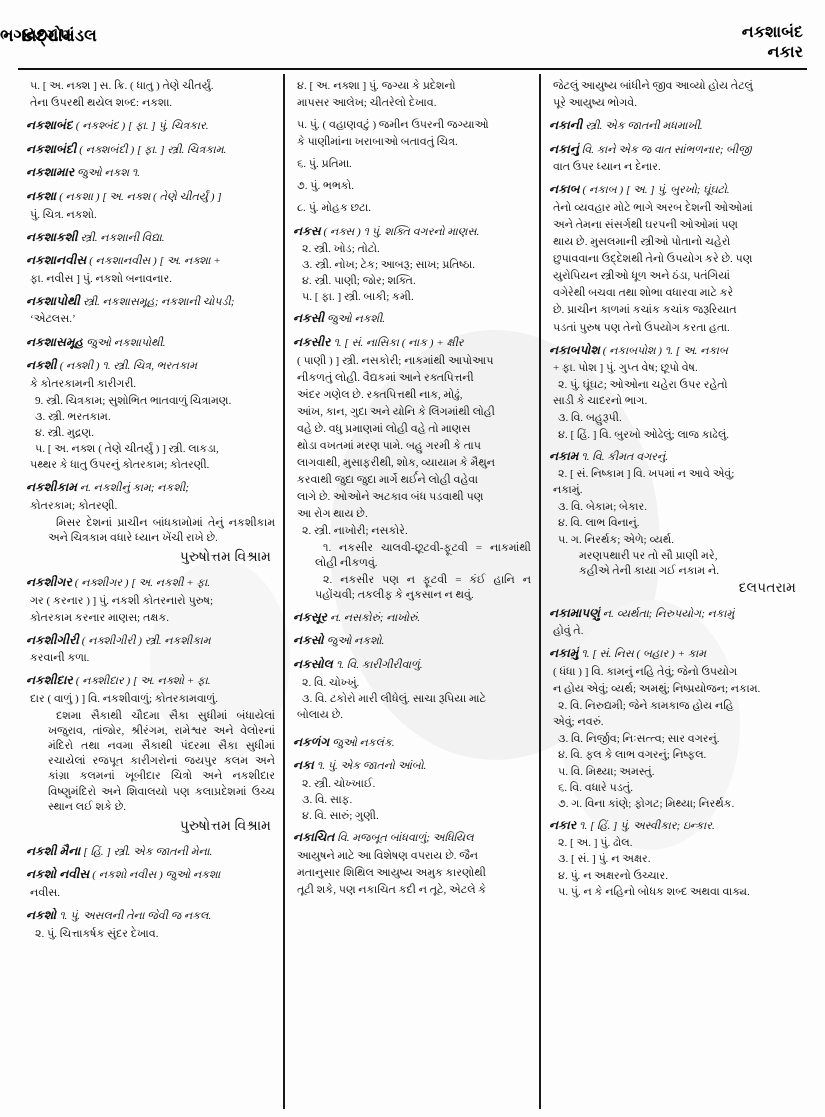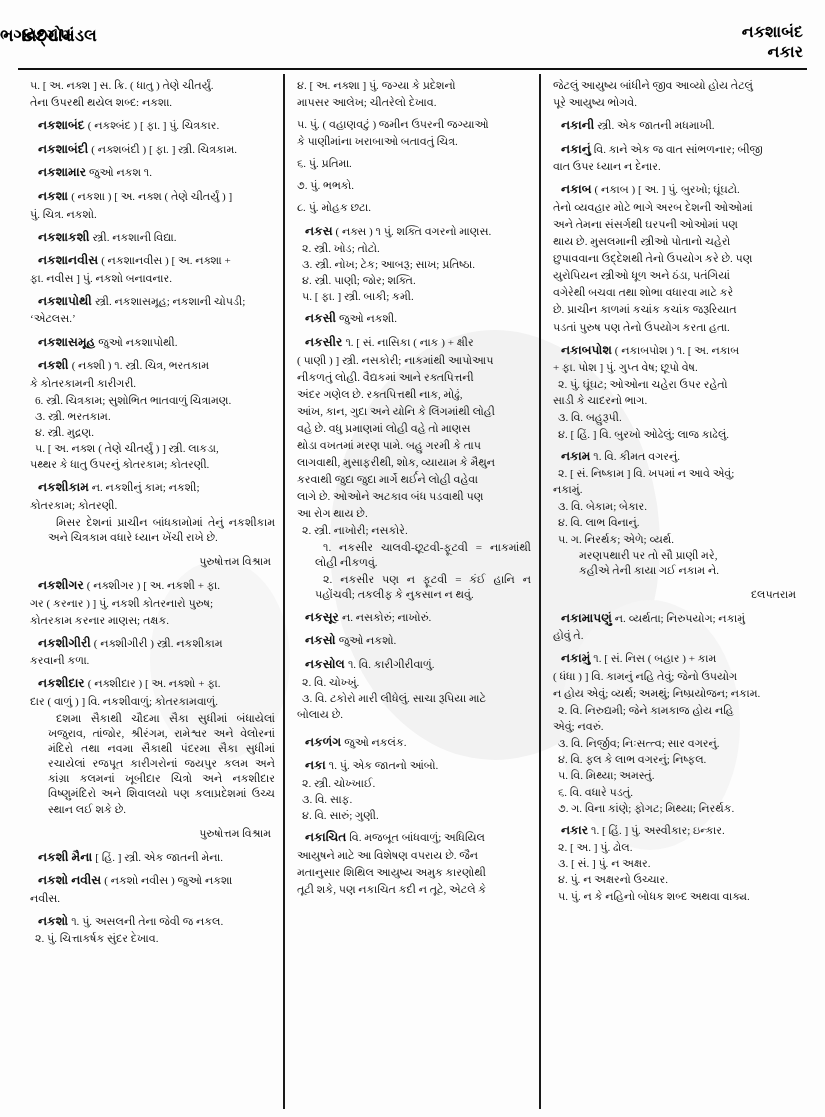--- a/index.html
+++ b/index.html
@@ -82,23 +82,24 @@
     font-size: 11.1px;
     line-height: 1.36;
     color: #101010;
     overflow: hidden;
   }
   .col-1 { width: 265px; }
   .col-2 { width: 258px; border-left: 2px solid #1a1a1a; border-right: 2px solid #1a1a1a; }
   .col-3 { width: 267px; }
 
   .entry {
-    margin: 0 0 2px 12px;
+    margin: 0 0 2px 0;
     text-indent: -10px;
     padding-left: 10px;
+    font-style: italic;
   }
   .entry .hw {
     font-weight: bold;
     font-size: 12.2px;
   }
   .sense {
     margin: 0 0 1px 0;
     padding-left: 13px;
     text-indent: -4px;
   }
@@ -107,22 +108,22 @@
     padding-left: 4px;
   }
   .quote {
     margin: 0 0 2px 0;
     padding-left: 22px;
     text-indent: 8px;
     text-align: justify;
   }
   .attrib {
     text-align: right;
-    font-size: 11px;
-    margin: 9px 0 3px 0;
+    font-size: 14px;
+    margin: 0 0 3px 0;
     padding-right: 4px;
   }
   .verse {
     margin: 0;
     padding-left: 30px;
   }
   .spacer { height: 5px; }
   .just { text-align: justify; text-justify: inter-word; }
 </style>
 </head>
@@ -163,21 +164,21 @@
         <p class="entry just"><span class="hw">નકશાનવીસ </span><span>( નકશાનવીસ ) [ અ. નક્શા +</span></p>
         <p class="cont just">ફા. નવીસ ] પું. નકશો બનાવનાર.</p>
         <div class="spacer"></div>
         <p class="entry just"><span class="hw">નકશાપોથી </span><span>સ્ત્રી. નકશાસમૂહ; નકશાની ચોપડી;</span></p>
         <p class="cont just">‘એટલસ.’</p>
         <div class="spacer"></div>
         <p class="entry just"><span class="hw">નકશાસમૂહ </span><span>જુઓ નકશાપોથી.</span></p>
         <div class="spacer"></div>
         <p class="entry just"><span class="hw">નકશી </span><span>( નક્શી ) ૧. સ્ત્રી. ચિત્ર, ભરતકામ</span></p>
         <p class="cont just">કે કોતરકામની કારીગરી.</p>
-        <p class="sense just">6. સ્ત્રી. ચિત્રકામ; સુશોભિત ભાતવાળું ચિત્રામણ.</p>
+        <p class="sense just">9. સ્ત્રી. ચિત્રકામ; સુશોભિત ભાતવાળું ચિત્રામણ.</p>
         <p class="sense just">૩. સ્ત્રી. ભરતકામ.</p>
         <p class="sense just">૪. સ્ત્રી. મુદ્રણ.</p>
         <p class="sense just">૫. [ અ. નક્શ ( તેણે ચીતર્યું ) ] સ્ત્રી. લાકડા,</p>
         <p class="cont just">પથ્થર કે ધાતુ ઉપરનું કોતરકામ; કોતરણી.</p>
         <div class="spacer"></div>
         <p class="entry just"><span class="hw">નકશીકામ </span><span>ન. નકશીનું કામ; નકશી;</span></p>
         <p class="cont just">કોતરકામ; કોતરણી.</p>
         <p class="quote">મિસર દેશનાં પ્રાચીન બાંધકામોમાં તેનું નકશીકામ અને ચિત્રકામ વધારે ધ્યાન ખેંચી રાખે છે.</p>
         <p class="attrib">પુરુષોત્તમ વિશ્રામ</p>
         <div class="spacer"></div>

